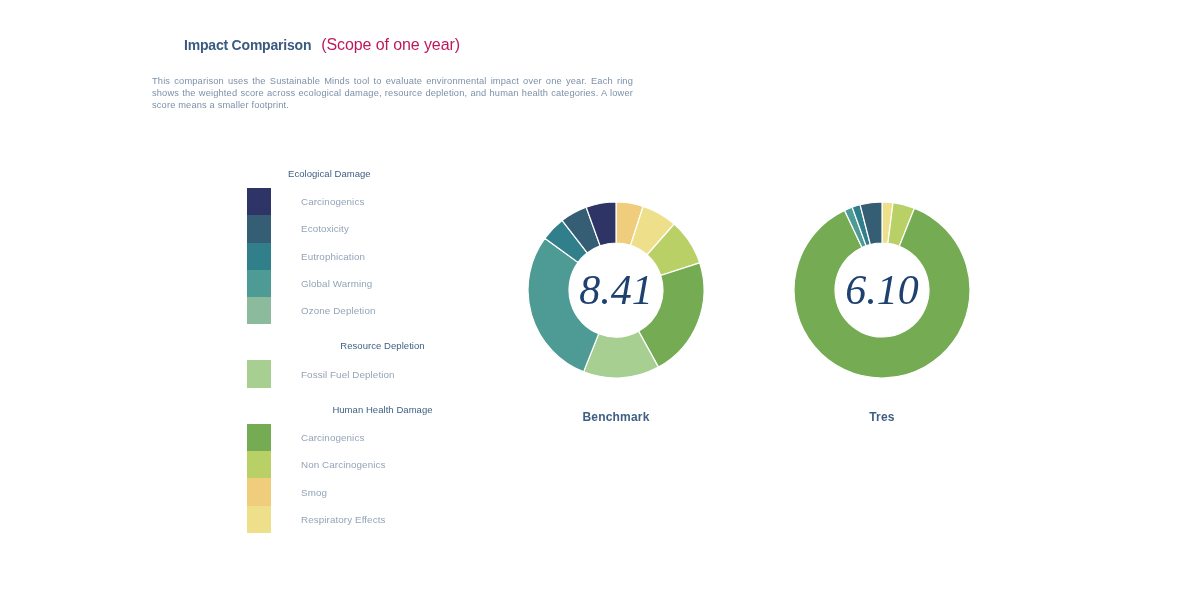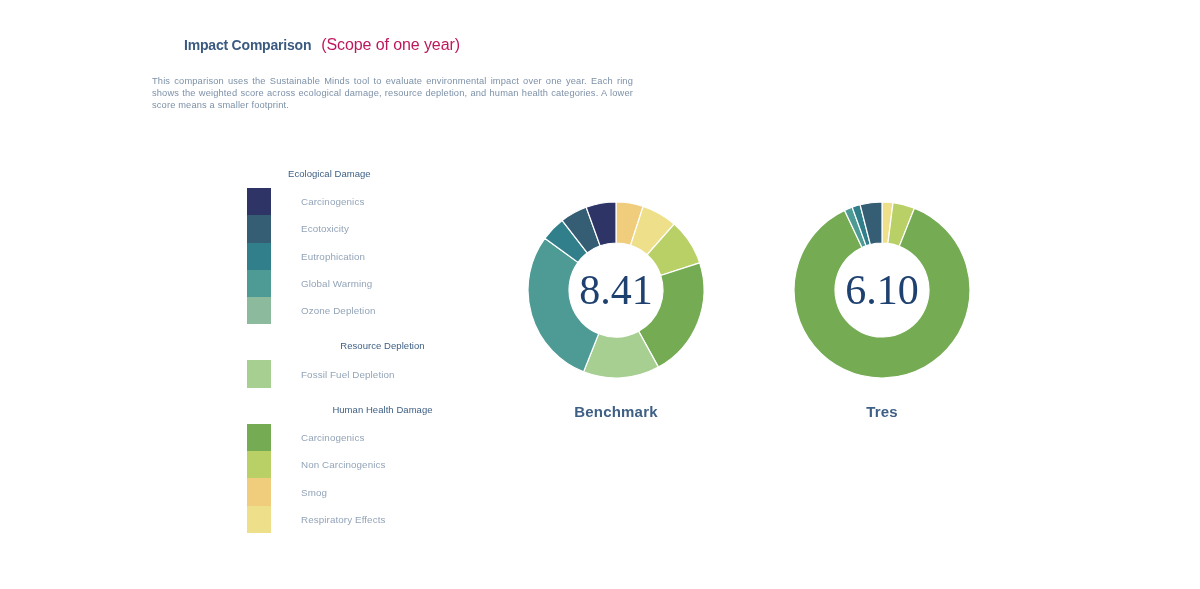--- a/index.html
+++ b/index.html
@@ -124,24 +124,25 @@
     align-items: center;
     justify-content: center;
     pointer-events: none;
   }
   .donut-value {
     font-family: "Liberation Serif", serif;
     font-size: 42px;
     color: #1f4170;
     letter-spacing: 0px;
     line-height: 1;
+    font-style: italic;
   }
   .chart-label {
-    margin-top: 13px;
-    font-size: 15px;
+    margin-top: 20px;
+    font-size: 12px;
     font-weight: bold;
     color: #3f6085;
     letter-spacing: 0.2px;
   }
 </style>
 </head>
 <body>
 
 <div class="header">
   <div class="title-row">

